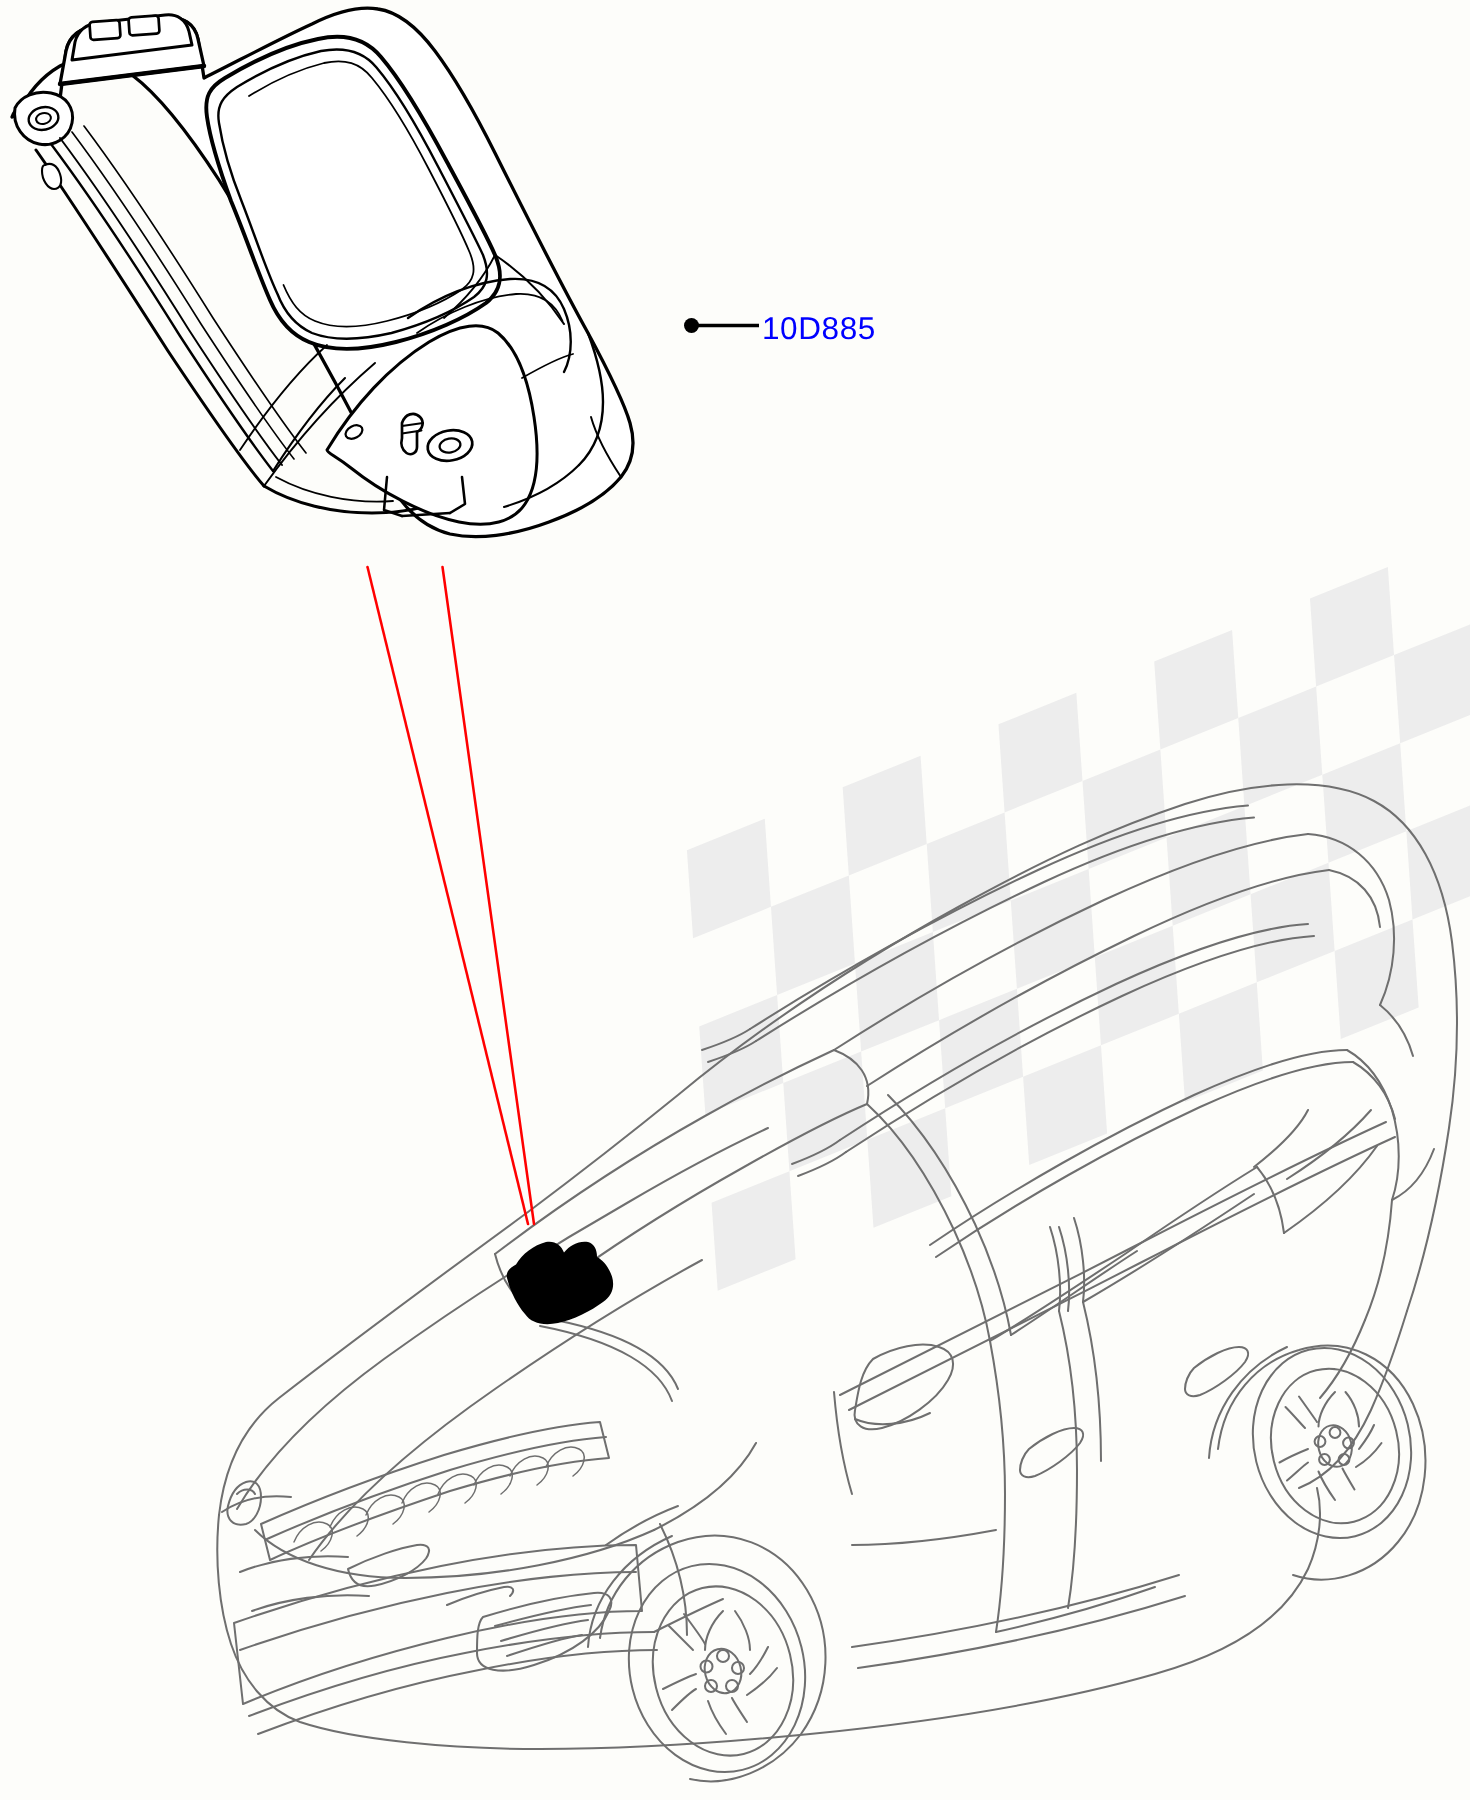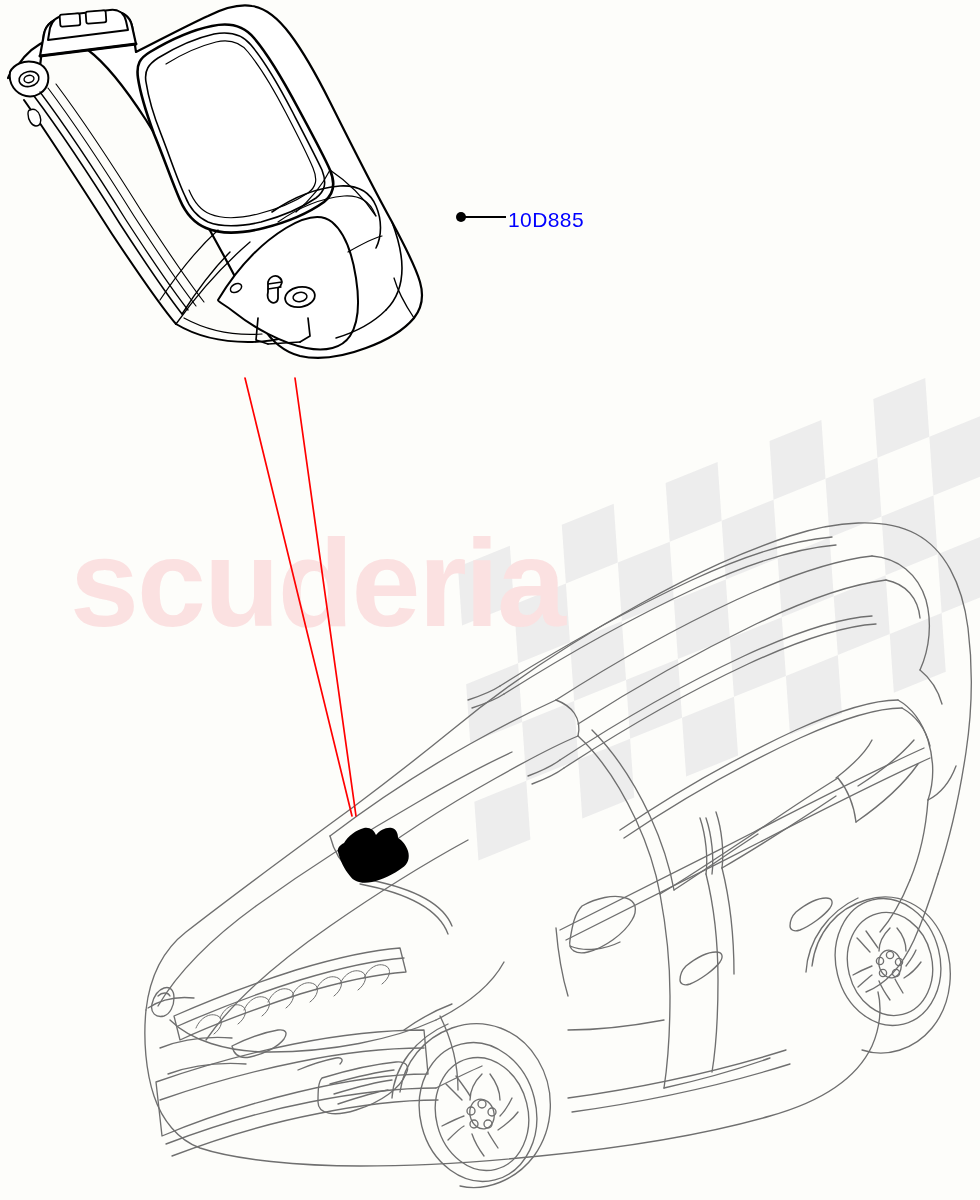--- a/index.html
+++ b/index.html
@@ -102,21 +102,20 @@
 
           <rect x="-250" y="84" width="56" height="56"></rect>
           <rect x="-138" y="84" width="56" height="56"></rect>
           <rect x="-26" y="84" width="56" height="56"></rect>
           <rect x="86" y="84" width="56" height="56"></rect>
           <rect x="198" y="84" width="56" height="56"></rect>
         </g>
       </g>
     </svg>
 
-    <div class="wm-brand">scuderia</div>
   </div>
 
   <div class="layer" id="vehicle-layer">
     <svg class="layer" viewBox="0 0 980 1200">
       <g fill="none" stroke="#6f6f6f" stroke-width="1.35" stroke-linecap="round" stroke-linejoin="round">
 
         <g>
           <path d="M146 1010
                    C150 975, 163 950, 186 932
                    C240 890, 300 846, 352 808

